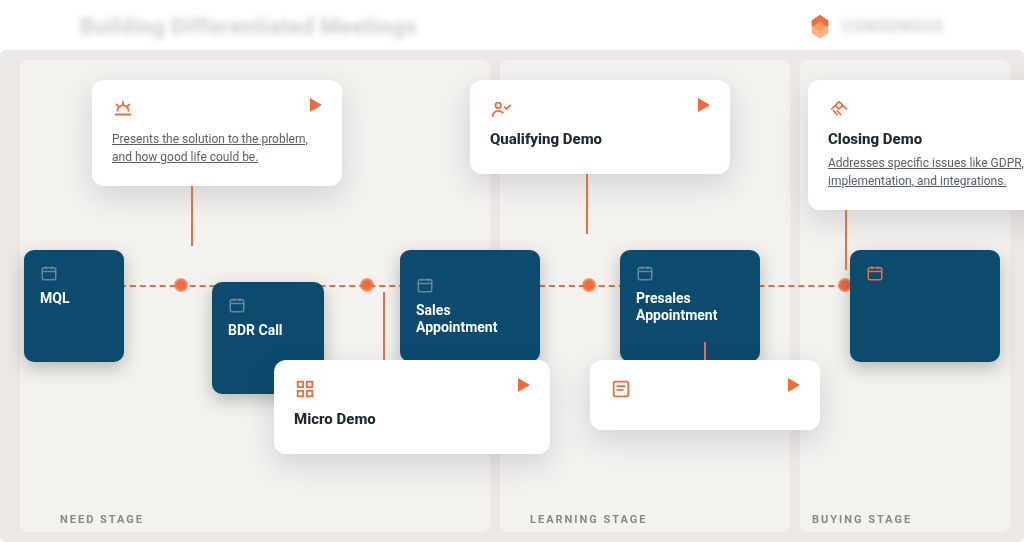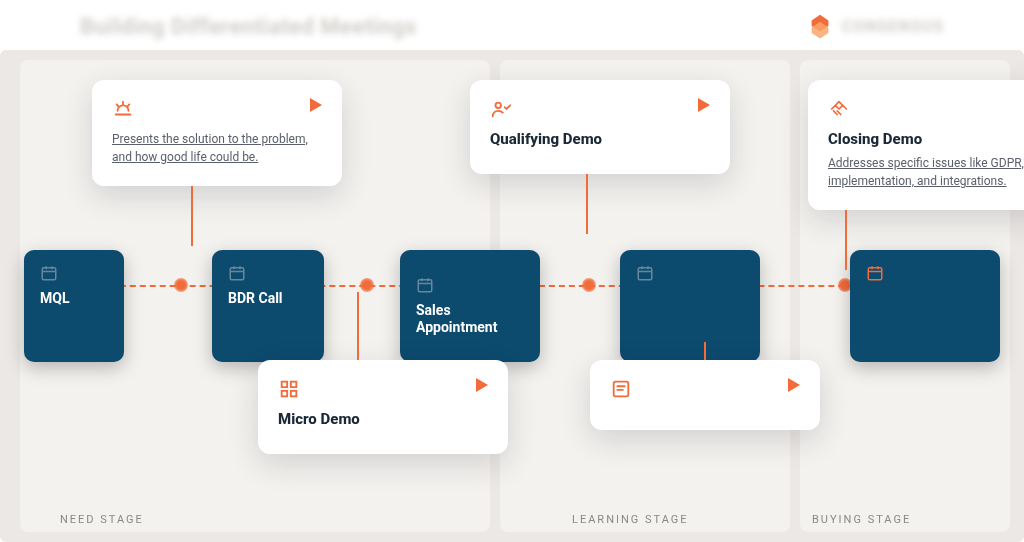--- a/index.html
+++ b/index.html
@@ -7,52 +7,52 @@
 .bg-panel{position:absolute;top:50px;left:0;width:100%;height:492px;background:#ebe8e5;border-radius:6px;}
 .header{position:absolute;top:12px;left:80px;right:80px;display:flex;justify-content:space-between;align-items:center;}
 .title{font-size:22px;font-weight:700;color:#d0cdc8;filter:blur(3px);letter-spacing:0.5px;}
 .brand{display:flex;align-items:center;gap:8px;}
 .brand-logo{width:28px;height:28px;}
 .brand-text{font-size:16px;font-weight:700;color:#d0cdc8;filter:blur(3px);letter-spacing:1px;}
 .stage-bg{position:absolute;background:#f4f2ef;border-radius:8px;top:60px;bottom:10px;}
 .stage1{left:20px;width:470px;}
 .stage2{left:500px;width:290px;}
 .stage3{left:800px;width:210px;}
-.stage-label{position:absolute;bottom:16px;font-size:11px;letter-spacing:2px;color:#8a8884;font-weight:400;text-align:right;}
+.stage-label{position:absolute;bottom:16px;font-size:11px;letter-spacing:2px;color:#8a8884;font-weight:700;text-align:right;}
 .sl1{left:60px;}
-.sl2{left:572px;}
+.sl2{left:530px;}
 .sl3{left:812px;}
 .axis{position:absolute;top:285px;left:30px;right:30px;height:0;border-top:2px dashed #f26b3a;}
 .knot{position:absolute;top:278px;width:14px;height:14px;border-radius:50%;background:radial-gradient(circle,#f26b3a 0%,#f26b3a 40%,rgba(242,107,58,0.2) 100%);}
 .k1{left:174px;}
 .k2{left:360px;}
 .k3{left:582px;}
 .k4{left:700px;}
 .k5{left:838px;}
 .connector{position:absolute;width:2px;background:#f26b3a;left:50%;transform:translateX(-1px);}
 .stage-node{position:absolute;background:#0c4a6e;color:#fff;border-radius:10px;padding:14px 16px;width:140px;top:250px;height:112px;display:flex;flex-direction:column;gap:8px;box-shadow:0 6px 18px rgba(0,0,0,0.25);}
 .stage-node .cal{width:18px;height:18px;opacity:0.6;}
 .stage-node.orange .cal{opacity:1;}
 .stage-node .label{font-size:14px;font-weight:700;line-height:1.2;}
 .n0{left:24px;width:100px;}
-.n1{left:212px;width:112px;}
+.n1{left:212px;width:112px;margin-top:32px;}
 .n2{left:400px;justify-content:center;}
 .n3{left:620px;}
 .n4{left:850px;width:150px;}
 .orange .cal path,.orange .cal rect{stroke:#f26b3a;}
 .demo-card{position:absolute;background:#fff;border-radius:12px;padding:18px 20px 20px;width:240px;box-shadow:0 10px 30px rgba(30,30,40,0.15);}
 .demo-card .topline{display:flex;justify-content:space-between;align-items:flex-start;margin-bottom:10px;}
 .demo-card .icon{color:#f26b3a;width:22px;height:22px;}
 .demo-card .play{width:0;height:0;border-left:12px solid #f26b3a;border-top:7px solid transparent;border-bottom:7px solid transparent;}
 .demo-card h3{font-size:15px;font-weight:800;color:#1b2838;margin-bottom:6px;}
 .demo-card p{font-size:12px;color:#5a5f6b;line-height:1.5;text-decoration:underline;}
 .c-vision{top:80px;left:92px;width:250px;}
 .c-qual{top:80px;left:470px;width:260px;}
 .c-close{top:80px;left:808px;width:250px;}
-.c-micro{top:360px;left:258px;width:250px;}
+.c-micro{top:360px;left:274px;width:276px;}
 .c-tech{top:360px;left:590px;width:230px;}
 .vline-down{top:-18px;height:18px;}
 svg{display:block;}
 </style>
 </head>
 <body>
 
 <div class="bg-panel"></div>
 
 <div class="header">
@@ -100,20 +100,21 @@
       <rect x="3" y="5" width="18" height="16" rx="2" fill="none" stroke="#a8b0bb" stroke-width="2"></rect>
       <path d="M3 10 H21 M8 3 V7 M16 3 V7" stroke="#a8b0bb" stroke-width="2"></path>
     </svg>
   <div class="label">Sales Appointment</div>
 </div>
 <div class="stage-node n3">
   <svg class="cal" viewBox="0 0 24 24">
       <rect x="3" y="5" width="18" height="16" rx="2" fill="none" stroke="#a8b0bb" stroke-width="2"></rect>
       <path d="M3 10 H21 M8 3 V7 M16 3 V7" stroke="#a8b0bb" stroke-width="2"></path>
     </svg>
+  <div class="label">Presales Appointment</div>
 </div>
 <div class="stage-node n4 orange">
   <svg class="cal" viewBox="0 0 24 24">
       <rect x="3" y="5" width="18" height="16" rx="2" fill="none" stroke="#f26b3a" stroke-width="2"></rect>
       <path d="M3 10 H21 M8 3 V7 M16 3 V7" stroke="#f26b3a" stroke-width="2"></path>
     </svg>
 </div>
 
 <div class="demo-card c-vision">
   <div class="connector" style="top:100%;height:60px;left:40%;"></div>

